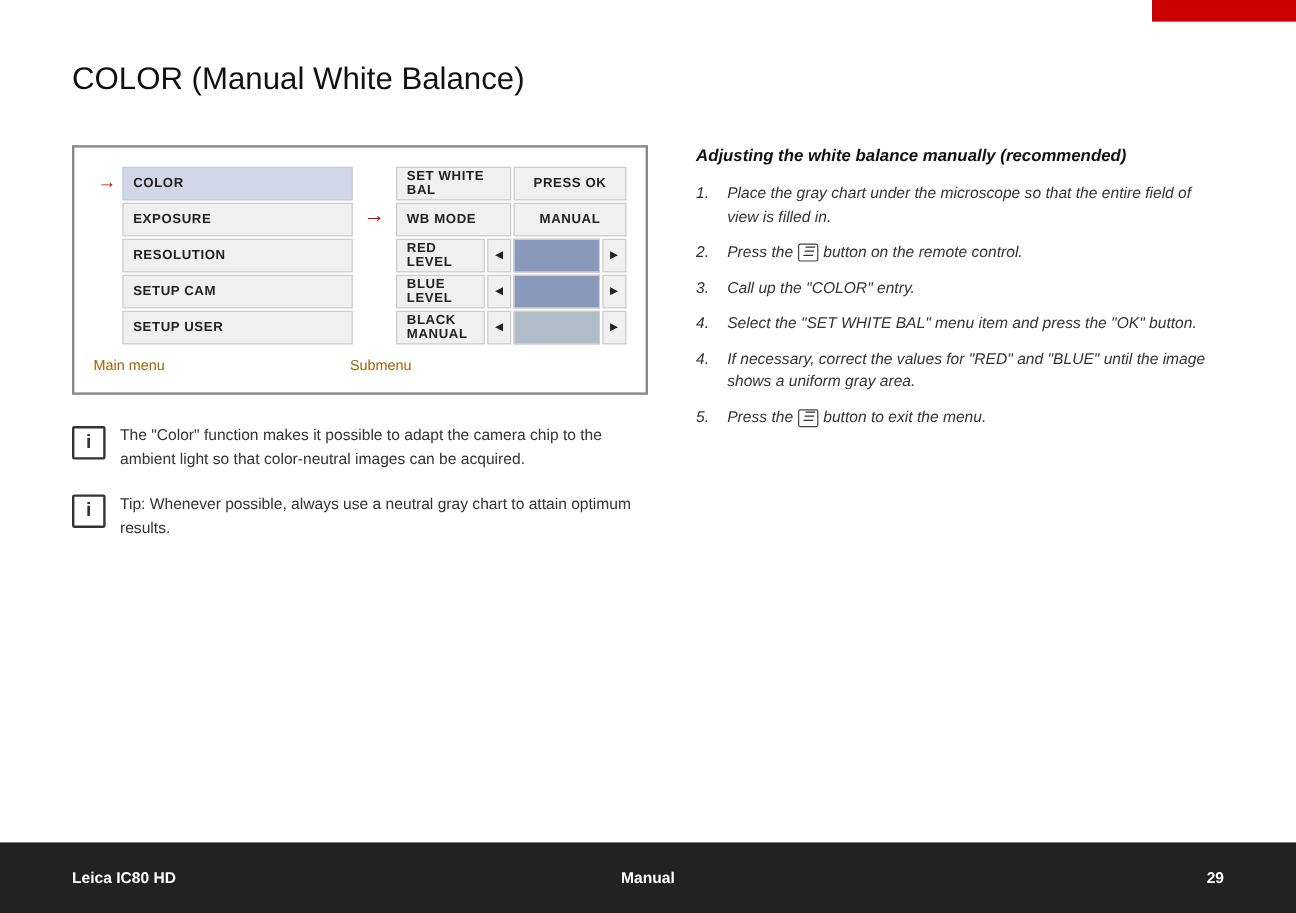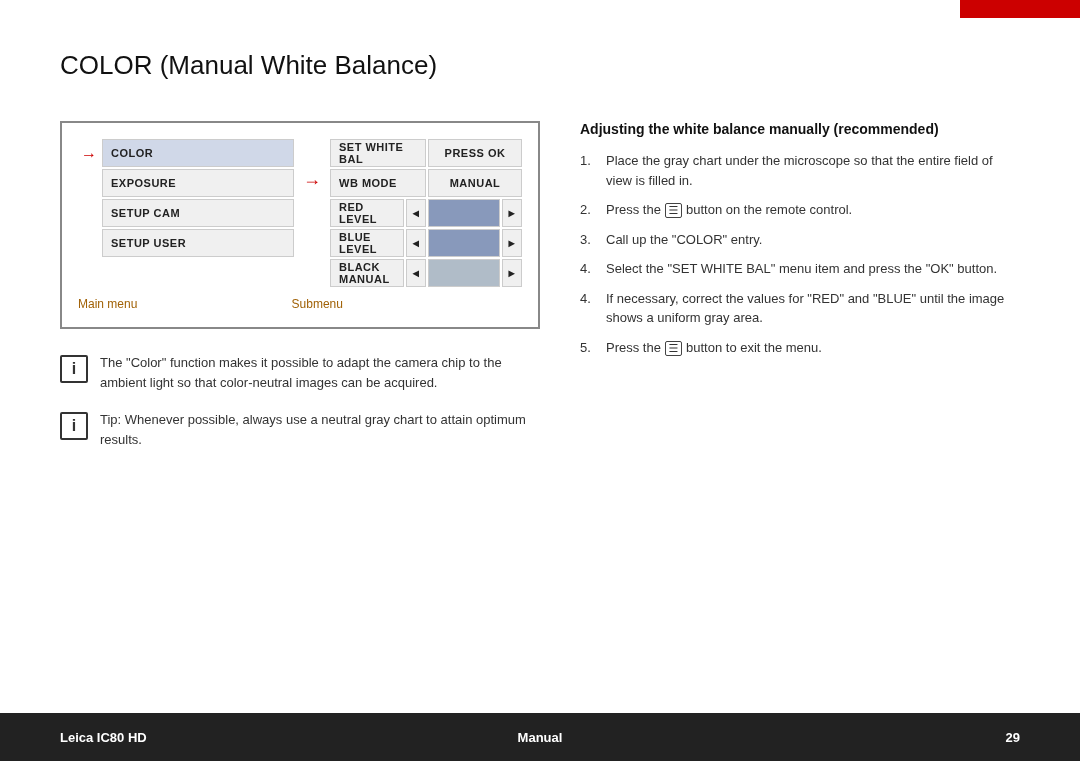--- a/index.html
+++ b/index.html
@@ -42,20 +42,21 @@
       gap: 40px;
       align-items: flex-start;
     }
 
     .left-col {
       flex: 0 0 480px;
     }
 
     .right-col {
       flex: 1;
+      font-style: italic;
     }
 
     
     .menu-diagram {
       border: 2px solid #888;
       padding: 16px;
       background: #fff;
       margin-bottom: 24px;
     }
 
@@ -212,21 +213,21 @@
       line-height: 1;
       vertical-align: middle;
     }
 
     
     .footer {
       position: absolute;
       bottom: 0;
       left: 0;
       right: 0;
-      height: 48px;
+      height: 59px;
       background: #222;
       display: flex;
       align-items: center;
       padding: 0 60px;
     }
 
     .footer-left {
       color: #fff;
       font-size: 13px;
       font-weight: bold;
@@ -264,20 +265,23 @@
       <div class="menu-diagram">
         <div class="menu-grid">
 
           <div class="menu-section" style="padding-left: 24px;">
             <div class="menu-item active" style="position:relative;">
               <span class="arrow-indicator">→</span>
               <span>COLOR</span>
             </div>
             <div class="menu-item">
               <span>EXPOSURE</span>
+            </div>
+            <div class="menu-item">
+              <span>RESOLUTION</span>
             </div>
             <div class="menu-item">
               <span>SETUP CAM</span>
             </div>
             <div class="menu-item">
               <span>SETUP USER</span>
             </div>
           </div>
 
           <div style="width: 36px; display:flex; align-items: flex-start; padding-top: 30px; justify-content: center;">

